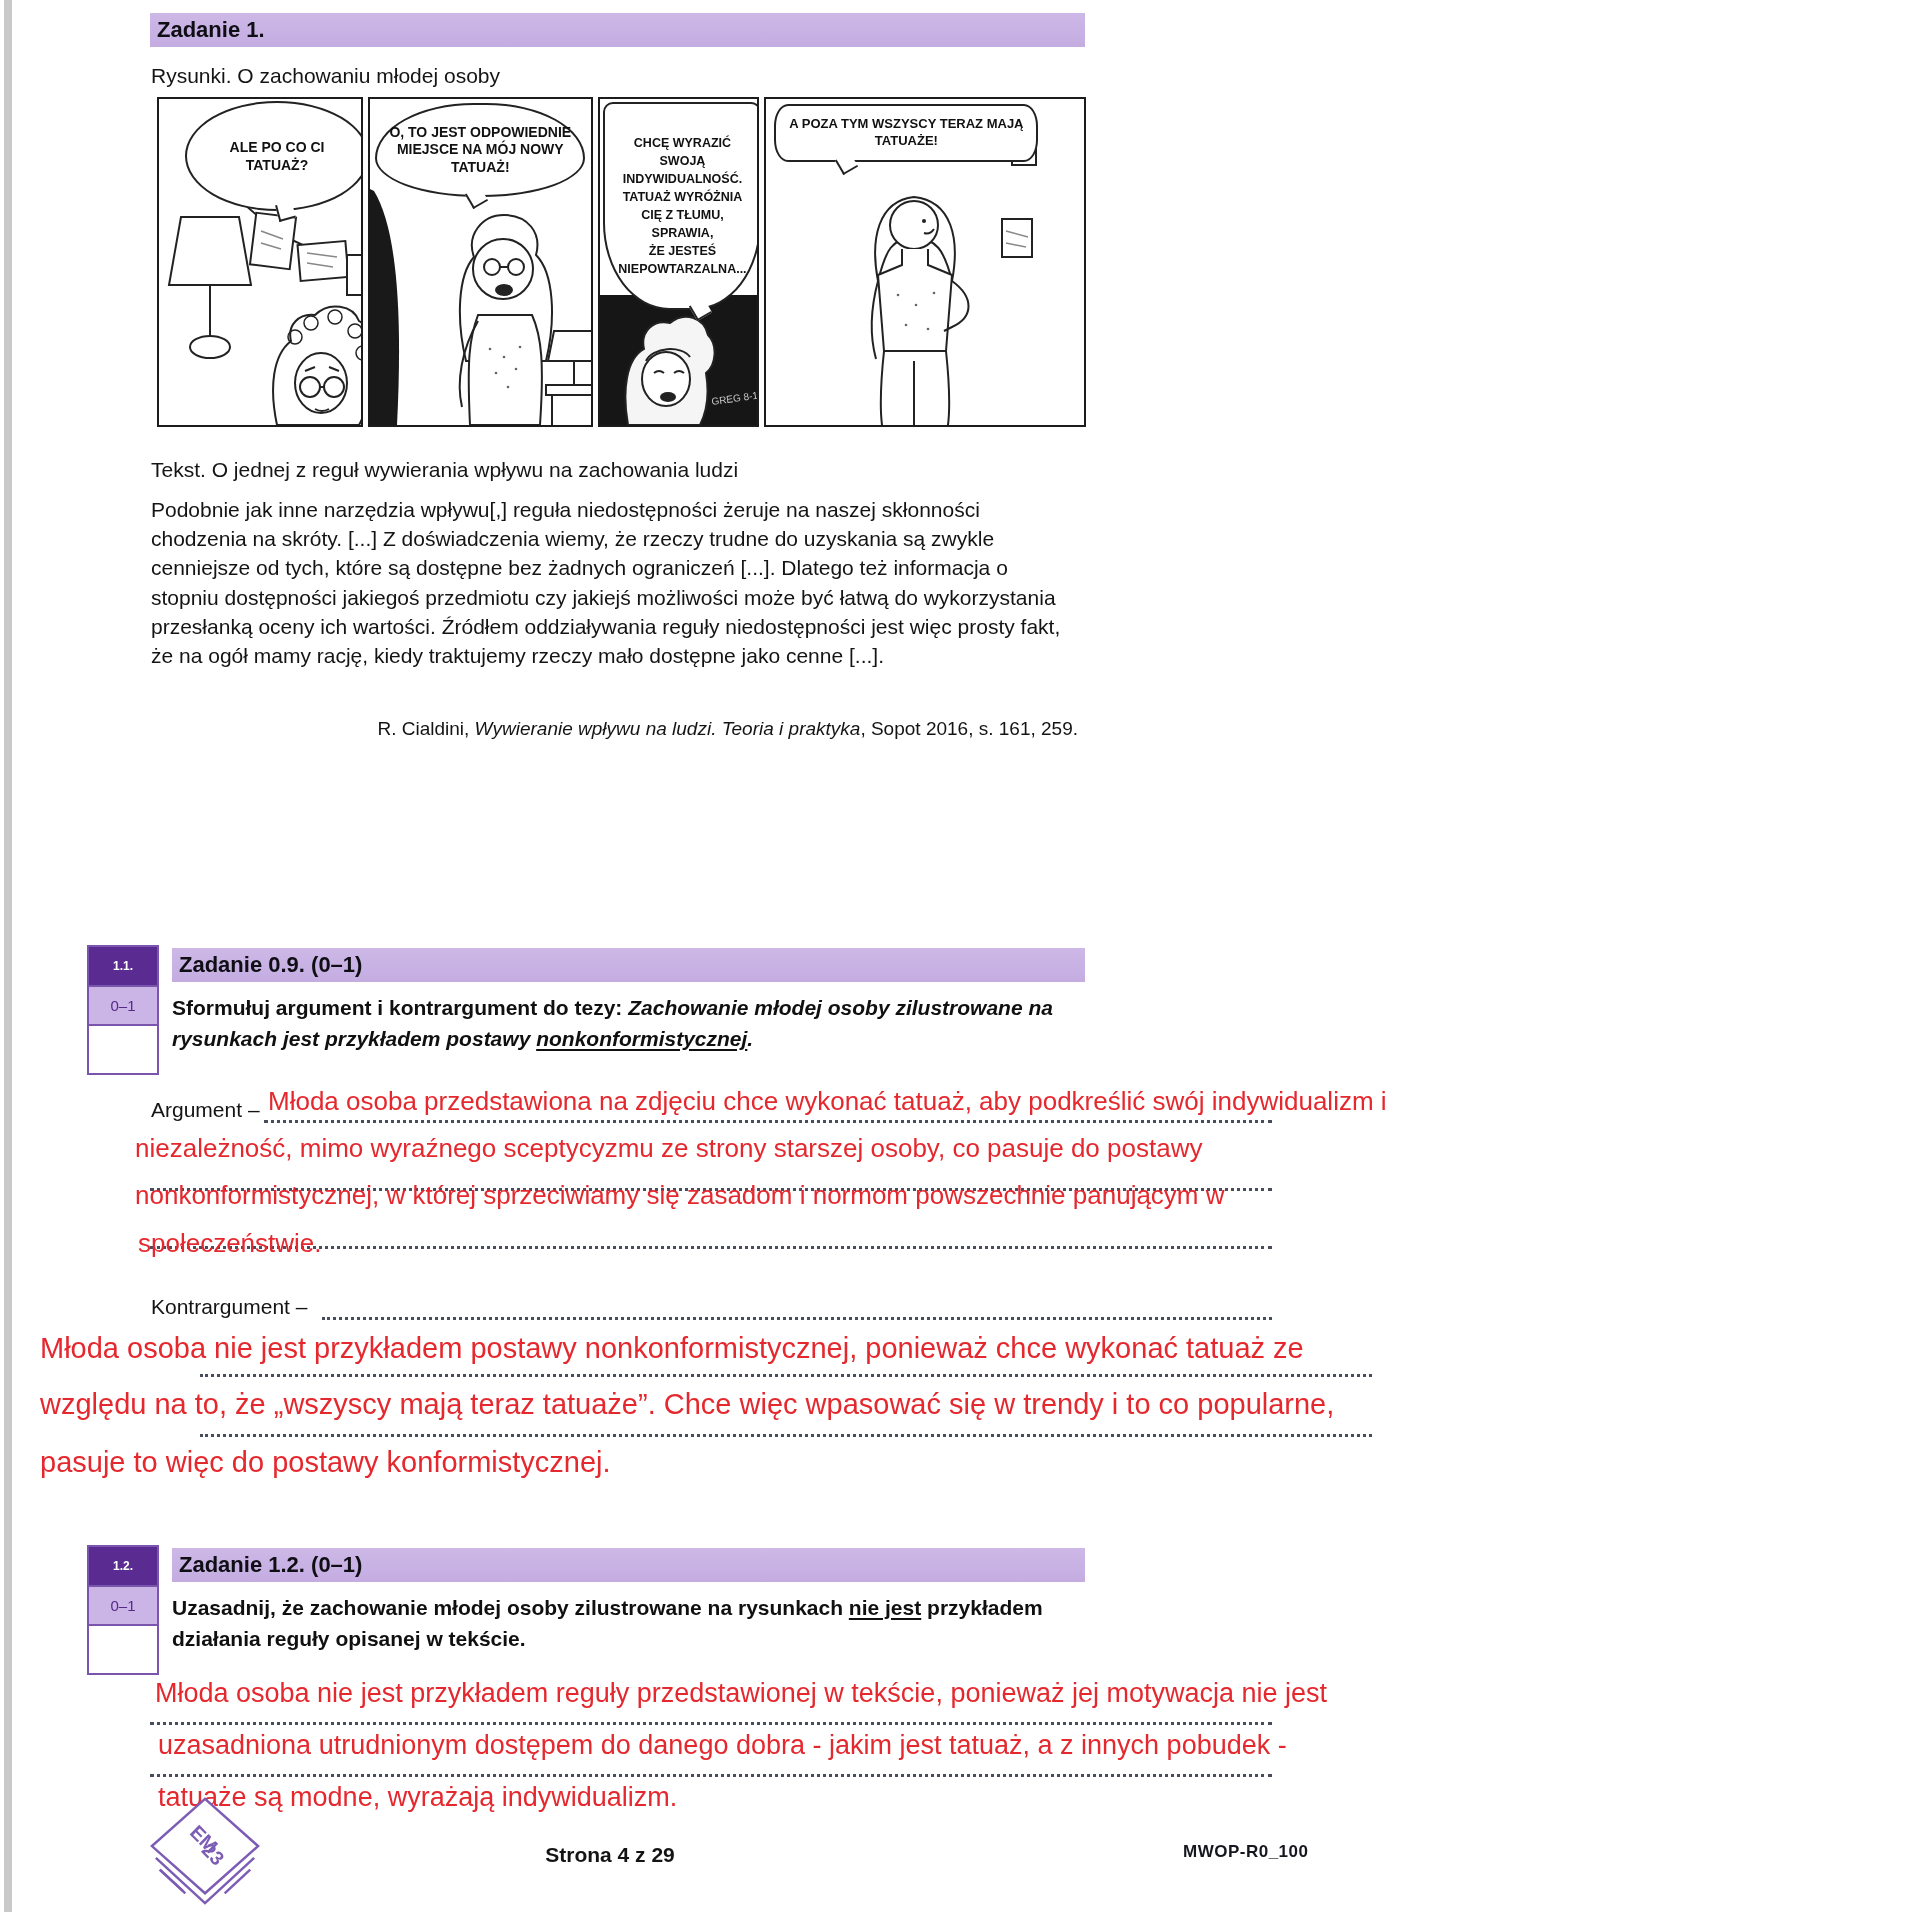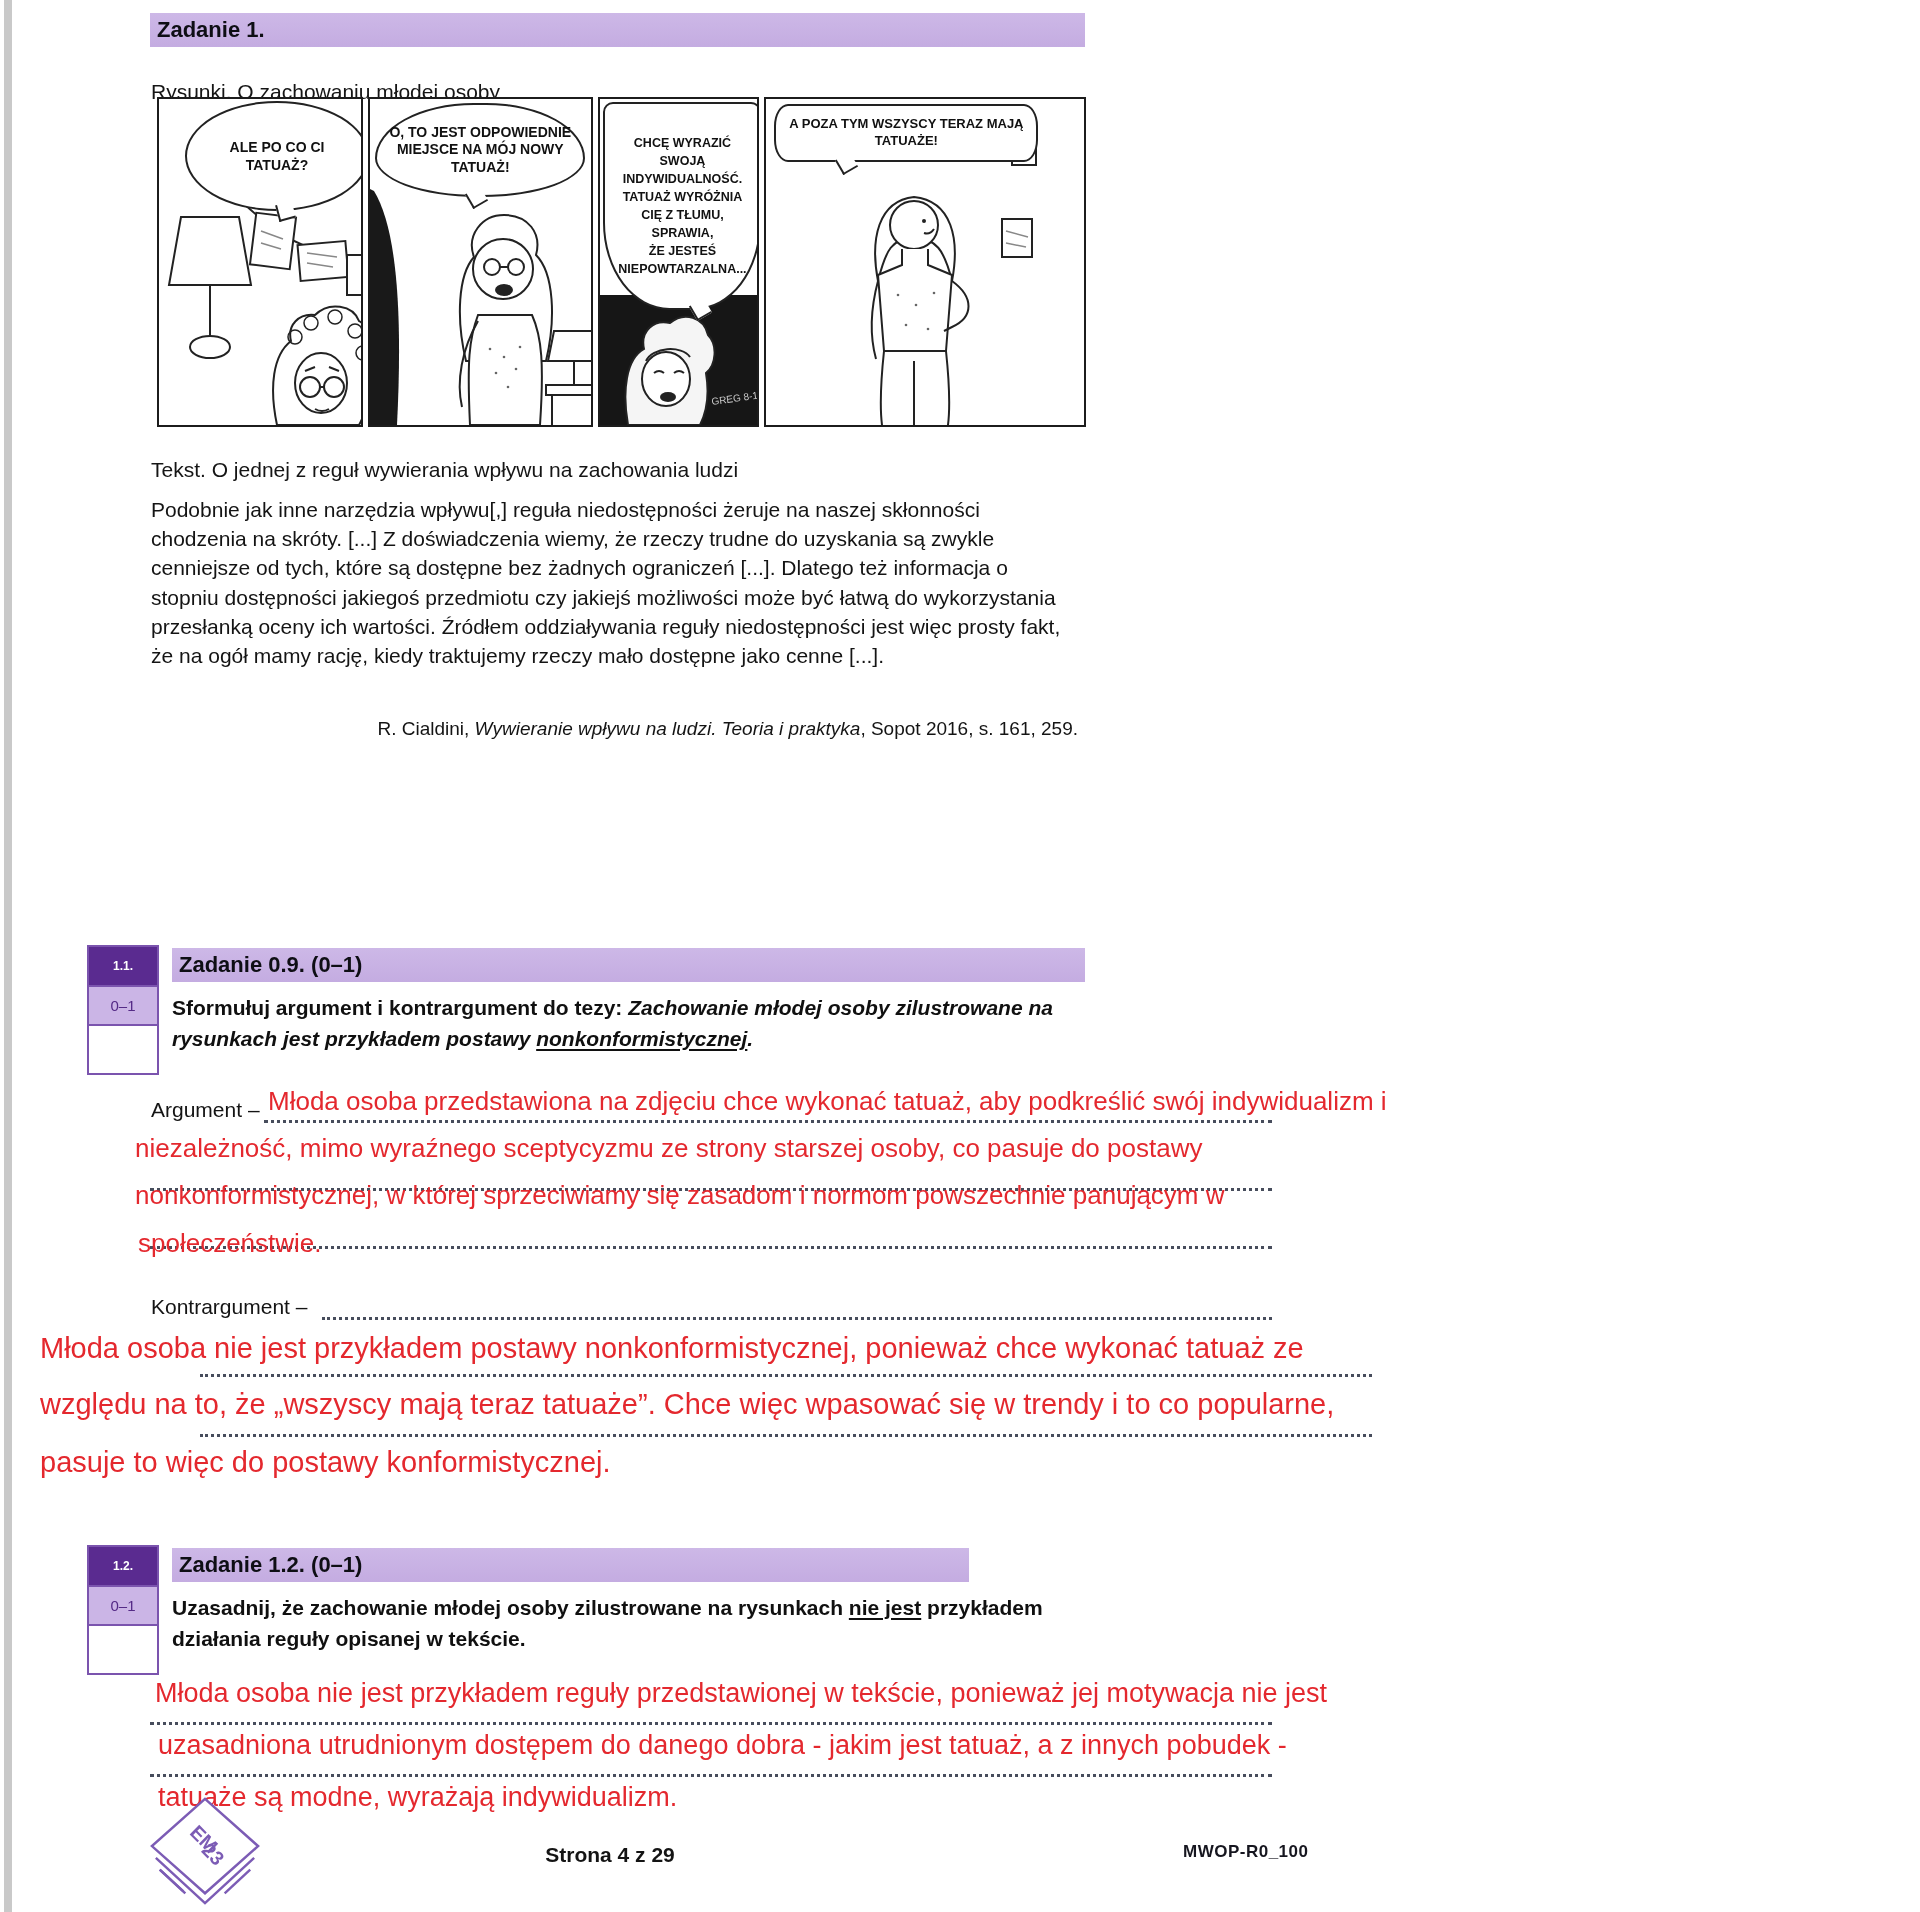--- a/index.html
+++ b/index.html
@@ -48,21 +48,21 @@
 <body>
 
 <div class="page">
 
   <div class="gray-strip"></div>
 
   <div class="pbar" style="left:150px;top:13px;width:935px;">
     <span>Zadanie 1.</span>
   </div>
 
-  <div class="caption" style="left:151px;top:80px;">Rysunki. O zachowaniu młodej osoby</div>
+  <div class="caption" style="left:151px;top:64px;">Rysunki. O zachowaniu młodej osoby</div>
 
   <div class="comic">
 
     <div class="panel" style="width:218px;height:330px;">
       <svg width="214" height="326" viewBox="0 0 214 326">
         <path d="M22,118 L80,118 L92,186 L10,186 Z" fill="#fff" stroke="#222" stroke-width="2"></path>
         <line x1="51" y1="186" x2="51" y2="236" stroke="#222" stroke-width="2"></line>
         <ellipse cx="51" cy="248" rx="20" ry="11" fill="#fff" stroke="#222" stroke-width="2"></ellipse>
         <path d="M78,98 C128,148 168,160 214,160" fill="none" stroke="#222" stroke-width="2"></path>
         <g fill="#fff" stroke="#222" stroke-width="2">
@@ -218,21 +218,21 @@
   <div class="red red-k" style="left:40px;top:1388px;">względu na to, że „wszyscy mają teraz tatuaże”. Chce więc wpasować się w trendy i to co popularne,</div>
   <div class="dot" style="left:200px;top:1434px;width:1172px;"></div>
   <div class="red red-k" style="left:40px;top:1446px;">pasuje to więc do postawy konformistycznej.</div>
 
   <div class="sidebox" style="left:87px;top:1545px;">
     <div class="code">1.2.</div>
     <div class="score">0–1</div>
     <div class="blank"></div>
   </div>
 
-  <div class="pbar" style="left:172px;top:1548px;width:797px;">
+  <div class="pbar" style="left:172px;top:1548px;width:913px;">
     <span>Zadanie 1.2. (0–1)</span>
   </div>
 
   <div class="question" style="left:172px;top:1592px;width:900px;">
     <span>Uzasadnij, że zachowanie młodej osoby zilustrowane na rysunkach </span><span class="und">nie jest</span><span> przykładem działania reguły opisanej w tekście.</span>
   </div>
 
   <div class="red red-z" style="left:155px;top:1678px;">Młoda osoba nie jest przykładem reguły przedstawionej w tekście, ponieważ jej motywacja nie jest</div>
   <div class="dot" style="left:150px;top:1722px;width:1122px;"></div>
   <div class="red red-z" style="left:158px;top:1730px;">uzasadniona utrudnionym dostępem do danego dobra - jakim jest tatuaż, a z innych pobudek -</div>

